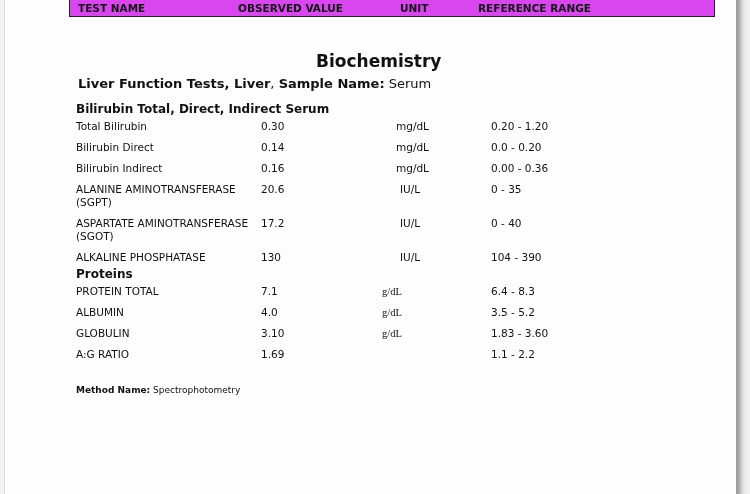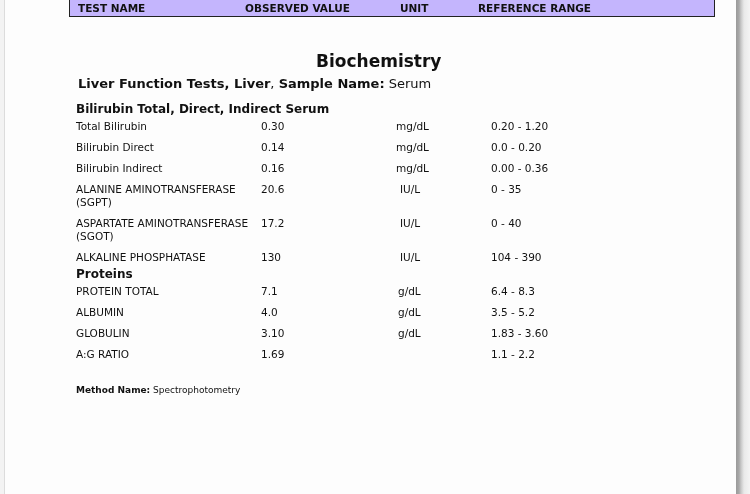--- a/index.html
+++ b/index.html
@@ -14,49 +14,49 @@
     background:#fdfdfd;
     border-left:1px solid #dcdcdc;
   }
   .right-shade {
     position:absolute; left:736px; top:0; width:14px; height:494px;
     background:linear-gradient(to right,#9a9a9a 0px,#a8a8a8 3px,#c8c8c8 5px,#e9e9e9 8px,#f4f4f4 14px);
   }
   .hdr-box {
     position:absolute; left:69px; top:0; width:646px; height:17px;
     border:1.5px solid #222; border-top:none; box-sizing:border-box;
-    background:#c4b5fd;
+    background:#d946ef;
     font-weight:bold; font-size:10.5px;
   }
   .hdr-box span { position:absolute; top:2px; }
   .abs { position:absolute; white-space:nowrap; }
   .dept { left:316px; top:51px; font-weight:bold; font-size:17px; }
   .panel { left:78px; top:76px; font-size:13px; }
   .panel b { font-weight:bold; }
   .group { left:76px; top:102px; font-weight:bold; font-size:12px; }
   .row { position:absolute; left:0; width:750px; font-size:10.5px; }
   .row .c { position:absolute; top:0; line-height:13px; }
   .c-name { left:76px; width:180px; white-space:normal; }
   .c-val { left:261px; }
   .c-unit { left:396px; }
   .c-unit.iu { left:400px; }
-  .c-unit.gdl { left:398px; }
+  .c-unit.gdl { left:382px;font-family:Liberation Serif, serif; }
   .c-ref { left:475px;margin-left:16px; }
   .method { left:76px; top:385px; font-size:9px; }
   .method b { font-weight:bold;text-align:right; }
 </style>
 </head>
 <body>
 
 <div class="page"></div>
 <div class="right-shade"></div>
 
 <div class="hdr-box">
   <span style="left:8px">TEST NAME</span>
-  <span style="left:175px">OBSERVED VALUE</span>
+  <span style="left:168px">OBSERVED VALUE</span>
   <span style="left:330px">UNIT</span>
   <span style="left:408px">REFERENCE RANGE</span>
 </div>
 
 <div class="abs dept">Biochemistry</div>
 
 <div class="abs panel">
   <b>Liver Function Tests, Liver</b>, <b>Sample Name:</b> <span>Serum</span>
 </div>
 

